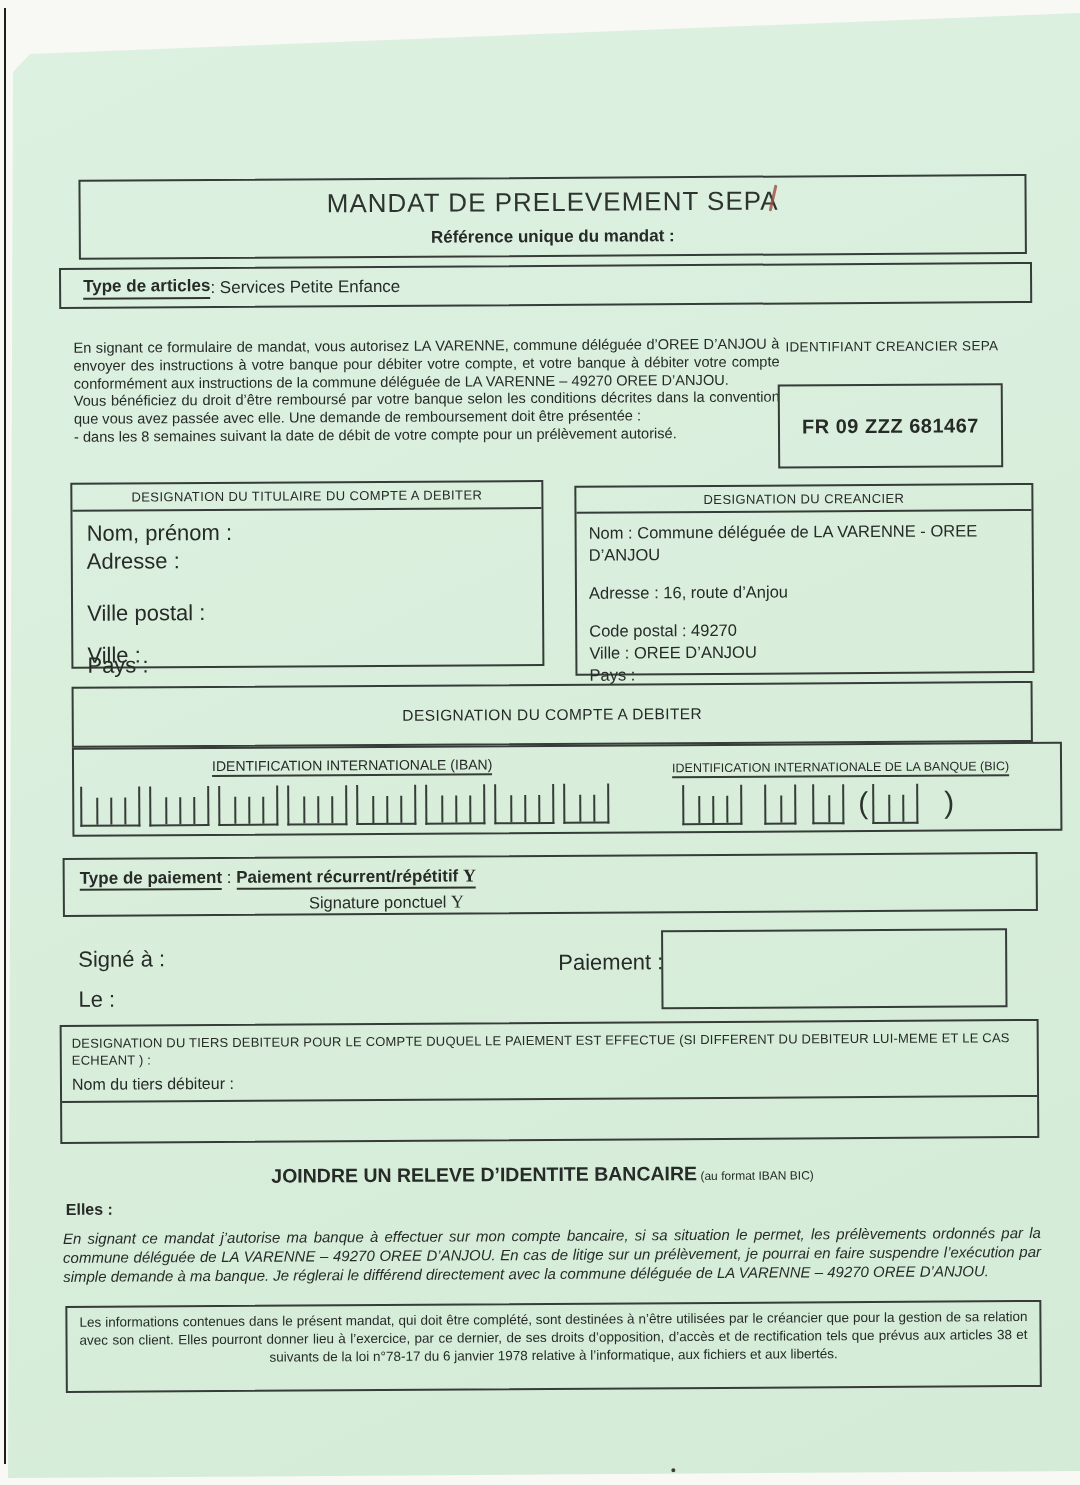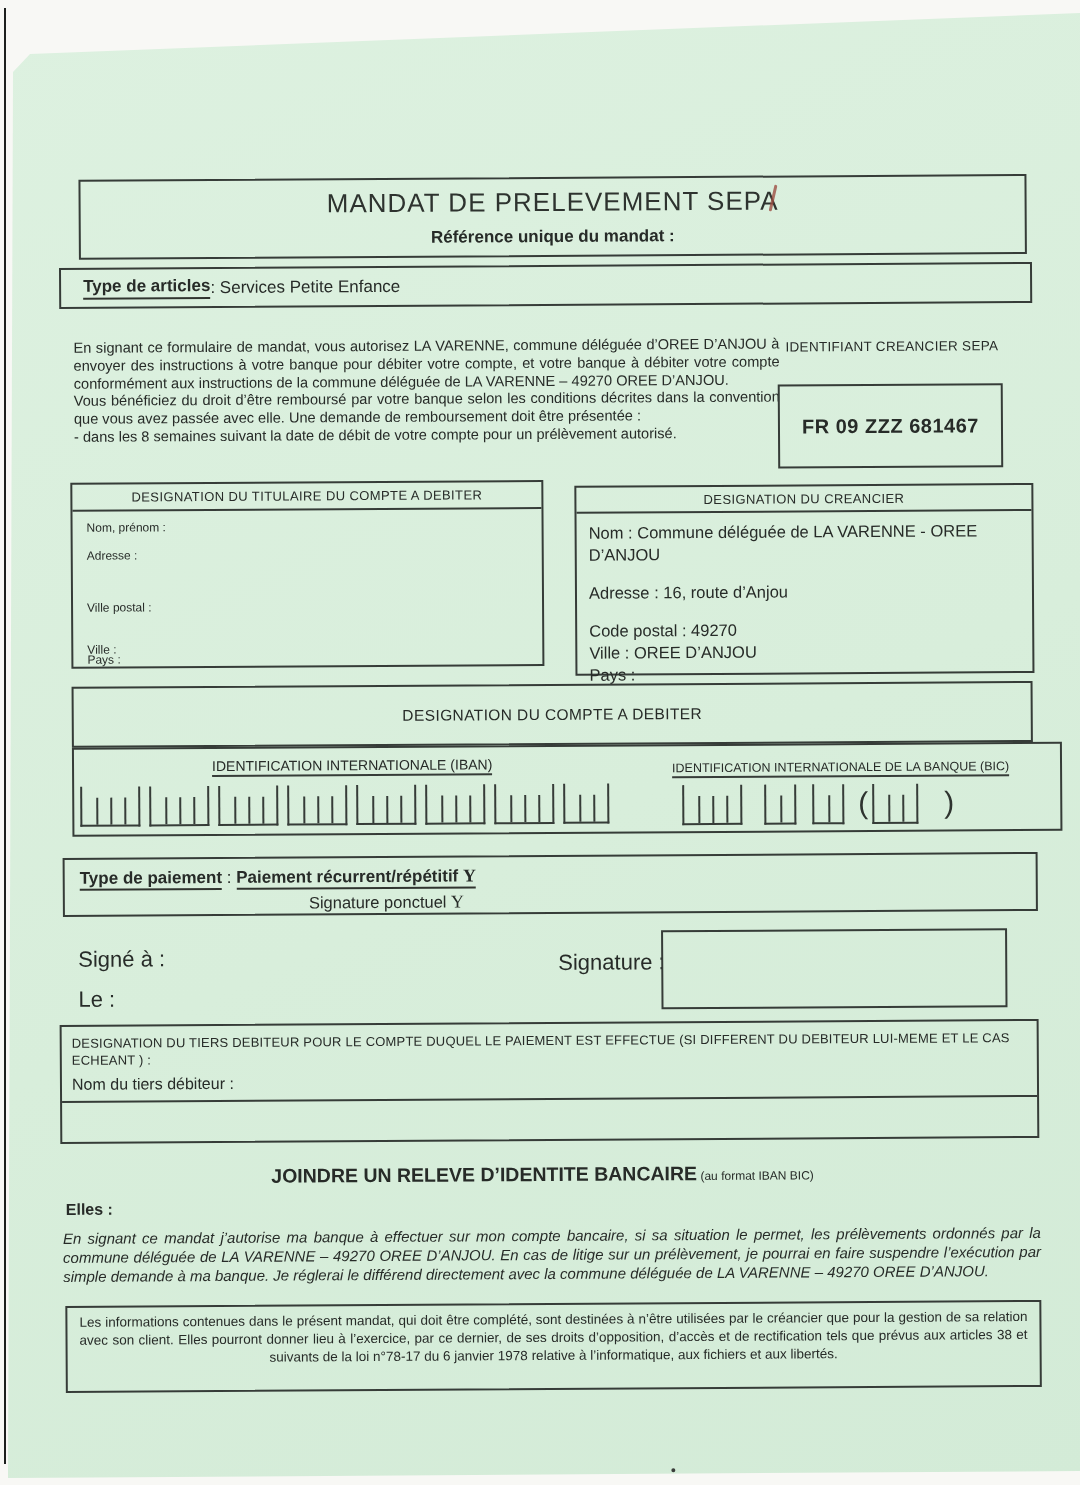--- a/index.html
+++ b/index.html
@@ -22,21 +22,21 @@
   
   .auth{left:76px;top:337px;width:706px;font-size:14.6px;line-height:1.22;text-align:justify}
   .auth p{margin:0}
   .cred-id-label{left:788px;top:341px;font-size:13.5px;letter-spacing:.3px}
   .cred-id-box{left:780px;top:386px;width:225px;height:84px;display:flex;align-items:center;justify-content:center;
                font-weight:bold;font-size:20px;letter-spacing:.5px}
   
   .panel-hd{height:27px;border-bottom:2px solid #363c38;display:flex;align-items:center;justify-content:center;
             font-size:13px;letter-spacing:.4px;text-align:center}
   .debtor{left:72px;top:480px;width:473px;height:186px}
-  .debtor .f{position:absolute;left:14px;font-size:12px}
+  .debtor .f{position:absolute;left:14px;font-size:22px}
   .creditor{left:576px;top:486px;width:459px;height:190px}
   .creditor .body{padding:8px 12px;font-size:16.5px;line-height:22px}
   .sp16{height:16px}
   
   .acct-hd{left:72px;top:684px;width:961px;height:61px;display:flex;align-items:center;justify-content:center;
            font-size:15.5px;letter-spacing:.4px}
   .comb-box{left:72px;top:745px;width:990px;height:89px}
   .iban-label{position:absolute;left:138px;top:9px;font-size:14px;border-bottom:2px solid #363c38;padding-bottom:1px}
   .bic-label{position:absolute;left:598px;top:15px;font-size:12.5px;border-bottom:2px solid #363c38;padding-bottom:1px}
   .comb-row{position:absolute;top:37px;display:flex;align-items:flex-end}
@@ -207,21 +207,21 @@
     <div class="pay-l1">
       <span class="u-bold">Type de paiement</span><span> : </span><span class="u-bold"><span>Paiement récurrent/répétitif</span> <span class="ymark">Y</span></span>
     </div>
     <div class="pay-l2">
       <span>Signature ponctuel</span> <span class="ymark">Y</span>
     </div>
   </div>
 
   <div class="abs lab" style="left:77px;top:944px">Signé à :</div>
   <div class="abs lab" style="left:77px;top:984px">Le :</div>
-  <div class="abs lab" style="left:557px;top:950px">Signature :</div>
+  <div class="abs lab" style="left:557px;top:950px">Paiement :</div>
   <div class="abs bx sig-box"></div>
 
   <div class="abs bx tiers">
     <div class="tiers-title">DESIGNATION DU TIERS DEBITEUR POUR LE COMPTE DUQUEL LE PAIEMENT EST EFFECTUE (SI DIFFERENT DU DEBITEUR LUI-MEME ET LE CAS ECHEANT ) :</div>
     <div class="tiers-name">Nom du tiers débiteur :</div>
     <div class="tiers-line"></div>
   </div>
 
   <div class="abs joindre">
     <span class="b">JOINDRE UN RELEVE D’IDENTITE BANCAIRE</span><span class="n"> (au format IBAN BIC)</span>

